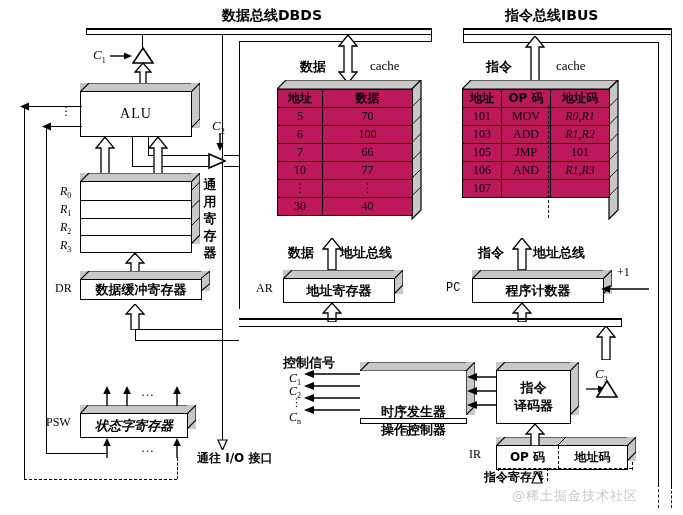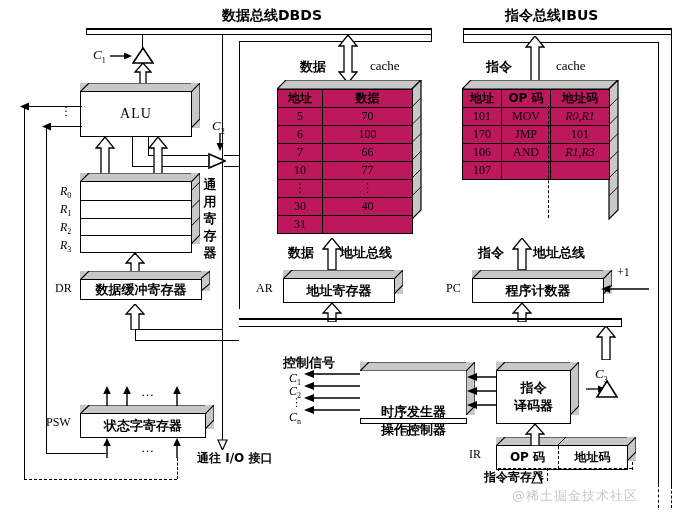--- a/index.html
+++ b/index.html
@@ -211,21 +211,21 @@
   </div>
   <div class="lbl" style="left:55px;top:281px;font-size:12px;">DR</div>
 
   <svg class="uarrow" style="left:125px;top:304px;" width="20" height="26">
     <polygon points="10,0 19,10 14,10 14,26 6,26 6,10 1,10" fill="#fff" stroke="#000" stroke-width="1.3"></polygon>
   </svg>
   <div class="ln lnh" style="left:135px;top:329px;width:87px;"></div>
   <div class="ln lnh" style="left:135px;top:340px;width:104px;"></div>
   <div class="ln lnv" style="left:135px;top:329px;height:11px;"></div>
 
-  <div class="box3d" style="left:80px;top:405px;width:134px;height:33px;">
+  <div class="box3d" style="left:80px;top:405px;width:116px;height:33px;font-style:italic;">
     <div class="top">
       <svg class="topinner" viewBox="0 0 130 9" preserveAspectRatio="none">
         <polygon points="0,9 9,0 130,0 121,9" fill="#c8c8c8" stroke="#000" stroke-width="1.2"></polygon>
       </svg>
     </div>
     <div class="side">
       <svg class="topinner" viewBox="0 0 9 24" preserveAspectRatio="none">
         <polygon points="0,24 9,15 9,0 0,9" fill="#c8c8c8" stroke="#000" stroke-width="1.2"></polygon>
       </svg>
     </div>
@@ -308,24 +308,20 @@
           <td>77</td>
         </tr>
       <tr>
           <td>⋮</td>
           <td>⋮</td>
         </tr>
       <tr>
           <td>30</td>
           <td>40</td>
         </tr>
-      <tr>
-          <td>31</td>
-          <td></td>
-        </tr>
     </tbody>
   </table>
 
   <div class="lbl cn" style="left:288px;top:244px;font-size:13px;">数据</div>
   <div class="lbl cn" style="left:340px;top:244px;font-size:13px;">地址总线</div>
   <svg class="uarrow" style="left:322px;top:238px;" width="20" height="32">
     <polygon points="10,0 19,11 14,11 14,32 6,32 6,11 1,11" fill="#fff" stroke="#000" stroke-width="1.3"></polygon>
   </svg>
 
   <div class="box3d" style="left:283px;top:270px;width:120px;height:33px;">
@@ -380,21 +376,26 @@
         <td class="cn" style="width:38px;font-size:12px;">地址</td>
         <td class="cn" style="width:48px;font-size:12px;">OP 码</td>
         <td class="cn" style="font-size:12px;">地址码</td>
       </tr>
       <tr>
           <td>101</td>
           <td>MOV</td>
           <td class="ital">R0,R1</td>
         </tr>
       <tr>
-          <td>170</td>
+          <td>103</td>
+          <td>ADD</td>
+          <td class="ital">R1,R2</td>
+        </tr>
+      <tr>
+          <td>105</td>
           <td>JMP</td>
           <td>101</td>
         </tr>
       <tr>
           <td>106</td>
           <td>AND</td>
           <td class="ital">R1,R3</td>
         </tr>
       <tr>
           <td>107</td>
@@ -420,21 +421,21 @@
     </div>
     <div class="side">
       <svg class="topinner" viewBox="0 0 9 24" preserveAspectRatio="none">
         <polygon points="0,24 9,15 9,0 0,9" fill="#c8c8c8" stroke="#000" stroke-width="1.2"></polygon>
       </svg>
     </div>
     <div class="face">
       <span class="cn" style="font-size:13px;">程序计数器</span>
     </div>
   </div>
-  <div class="lbl" style="left:446px;top:281px;font-size:12px;">PC</div>
+  <div class="lbl" style="left:446px;top:281px;font-size:12px;font-family:Liberation Mono, monospace;">PC</div>
   <div class="lbl" style="left:617px;top:265px;font-size:12px;">+1</div>
   <svg class="abs" style="left:601px;top:284px;" width="48" height="10">
     <line x1="48" y1="5" x2="9" y2="5" stroke="#000" stroke-width="1.3"></line>
     <polygon points="0,5 9,1.2 9,8.8" fill="#000"></polygon>
   </svg>
   <svg class="uarrow" style="left:512px;top:303px;" width="20" height="19">
     <polygon points="10,0 19,10 14,10 14,19 6,19 6,10 1,10" fill="#fff" stroke="#000" stroke-width="1.3"></polygon>
   </svg>
 
   <div class="ln ln2h" style="left:239px;top:318px;width:383px;"></div>

